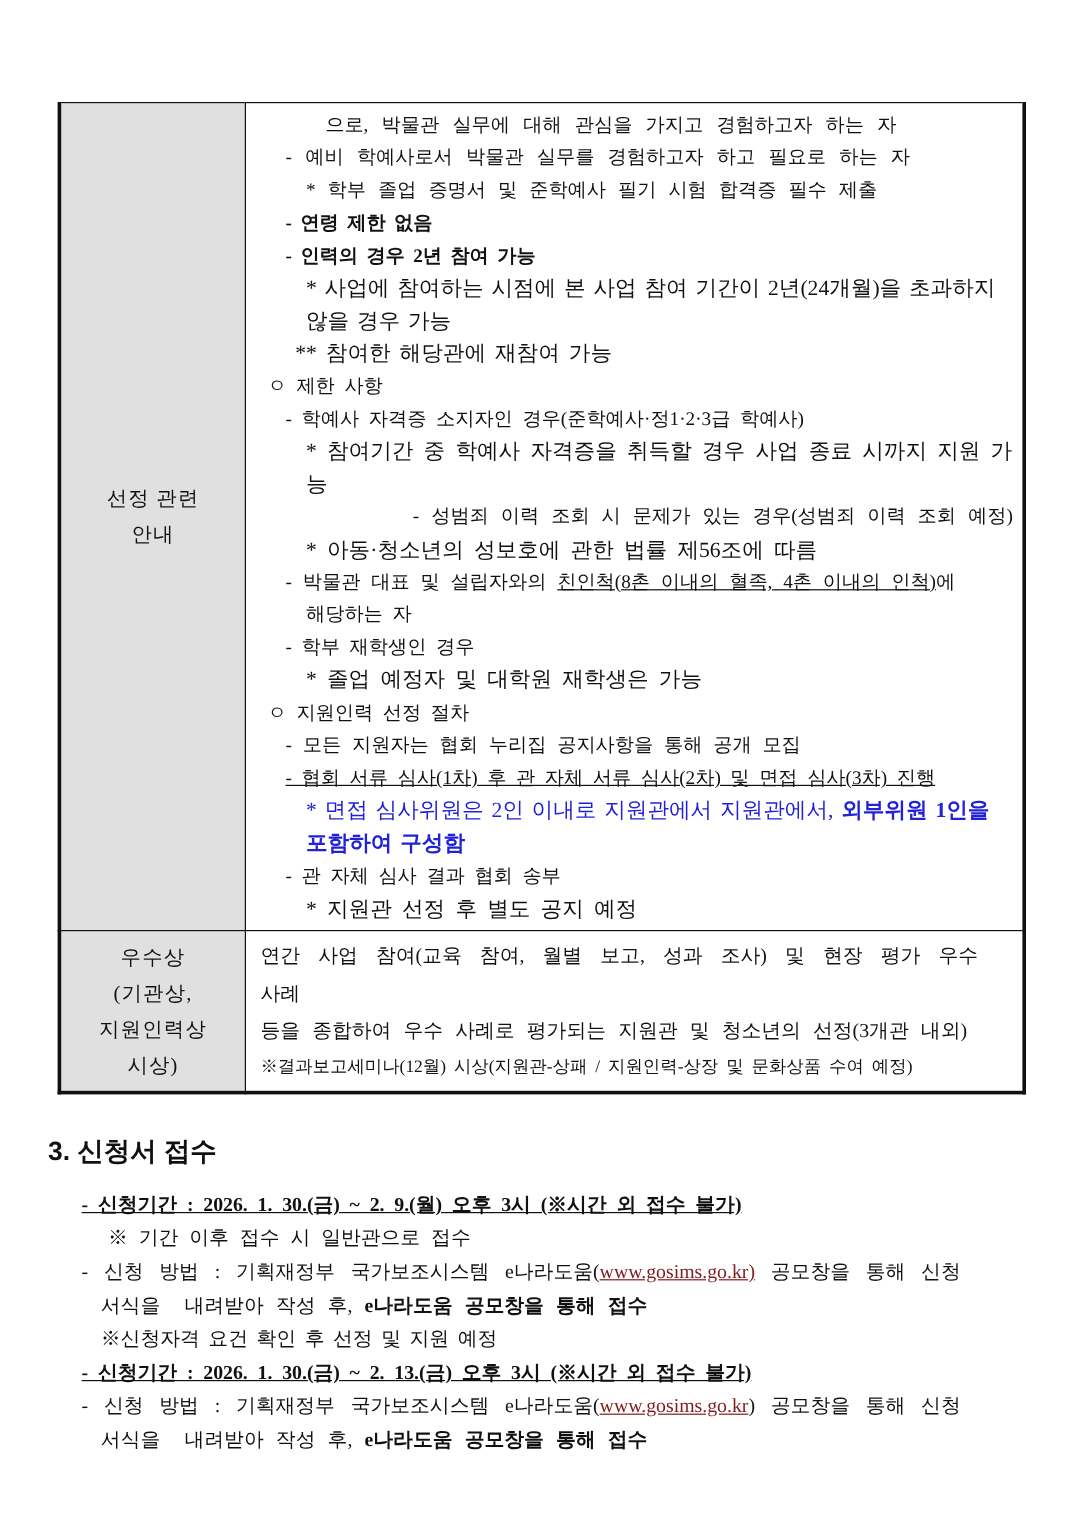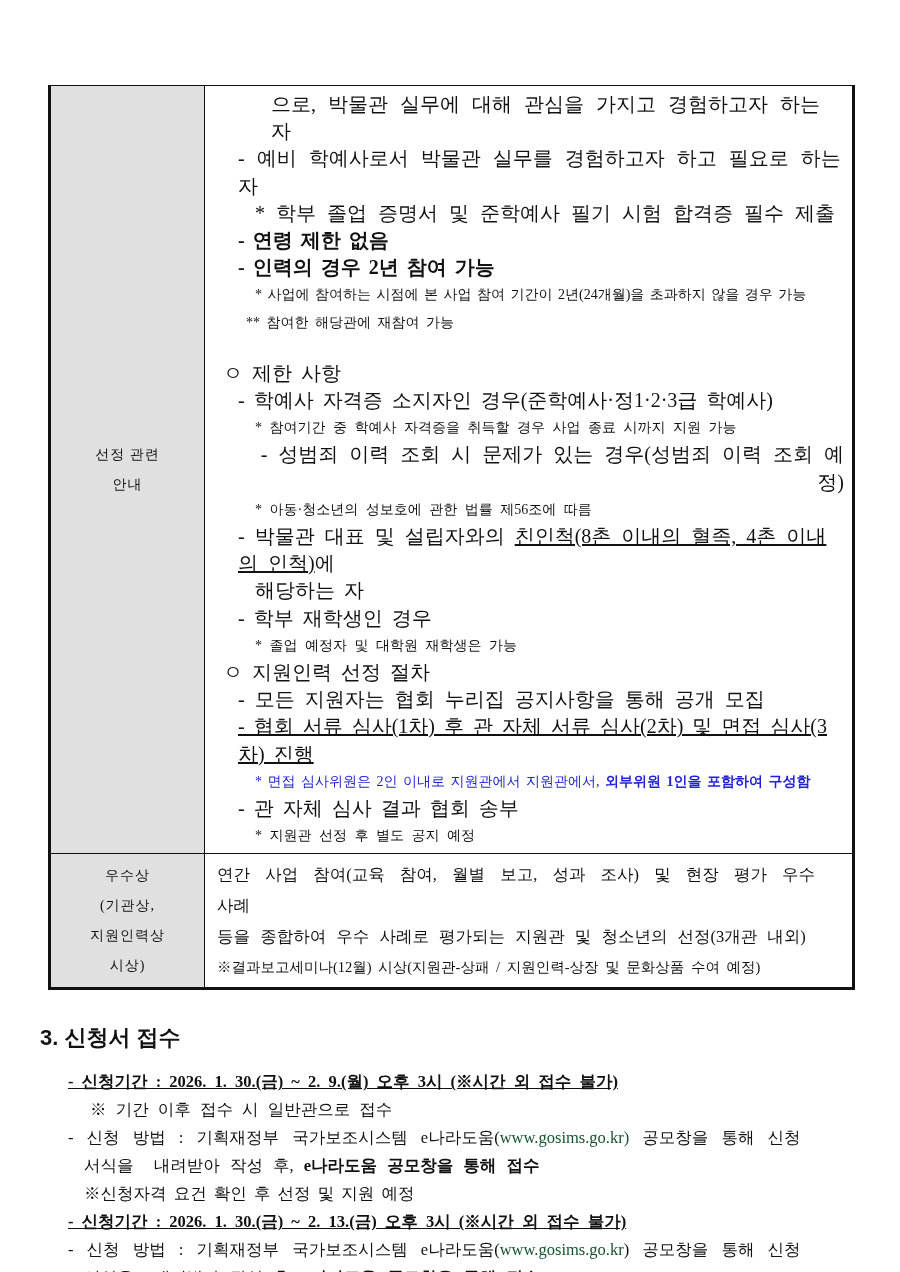--- a/index.html
+++ b/index.html
@@ -20,57 +20,57 @@
     border-right:3px solid #111;
     border-bottom:3px solid #111;
     border-top:1px solid #111;
   }
   th.hd{
     width:145px;
     background:#e0e0e0;
     border-right:1px solid #111;
     border-bottom:1px solid #111;
     font-weight:normal;
-    font-size:14px;
+    font-size:17px;
     line-height:30px;
     vertical-align:middle;
     text-align:center;
     letter-spacing:1px;
     padding:0 4px;
     margin-top:16px;
   }
   td.bd{
     border-bottom:1px solid #111;
     vertical-align:top;
     padding:5px 8px 4px 10px;
   }
   tr.r1 td{height:596px;}
   tr.r2 td{height:104px;vertical-align:middle;}
   .line{white-space:pre-wrap;}
-  .sz-n{font-size:20px;line-height:27.2px;}
-  .sz-s{font-size:14px;line-height:27.2px;}
+  .sz-n{font-size:16px;line-height:27.2px;}
+  .sz-s{font-size:18px;line-height:27.2px;}
   tr.r2 .sz-n{font-size:16.5px;line-height:31px;}
   tr.r2 .sz-s{font-size:14.5px;line-height:31px;}
   
   .iv-c3{padding-left:56px;}
   .iv-o{padding-left:8px;}
   .iv-d{padding-left:23px;}
   .iv-dc{padding-left:40px;}
   .iv-s{padding-left:40px;}
   .iv-s2{padding-left:31px;}
   .iv-ga{padding-left:28px;}
   .iv-note{padding-left:50px;}
   .iv-note2{padding-left:44px;}
   .iv-cont{padding-left:44px;}
   .iv-none{padding-left:2px;}
   
   .sg-b{font-weight:bold;}
   .sg-u{text-decoration:underline;}
   .sg-blue{color:#2121d8;}
-  .sg-link{color:#14532d;cursor:pointer;}
+  .sg-link{color:#7f1d1d;text-decoration:underline;cursor:pointer;}
   
   .sec-title{
     font-family:"Liberation Sans","DejaVu Sans",sans-serif;
     font-weight:bold;
     font-size:22px;
     margin:33px 0 15px 40px;
     color:#111;
   }
   .sec-body{margin-left:40px;margin-right:44px;}
   .sec-body .line{font-size:16.5px;line-height:28px;}
@@ -88,21 +88,21 @@
             <div>안내</div>
           </th>
       <td class="bd">
             <div class="line sz-n iv-c3" style="word-spacing: 7px;"><span class="">으로, 박물관 실무에 대해 관심을 가지고 경험하고자 하는 자</span></div>
             <div class="line sz-n iv-d" style="word-spacing: 7px;"><span class="">- 예비 학예사로서 박물관 실무를 경험하고자 하고 필요로 하는 자</span></div>
             <div class="line sz-n iv-s" style="word-spacing: 6px;"><span class="">* 학부 졸업 증명서 및 준학예사 필기 시험 합격증 필수 제출</span></div>
             <div class="line sz-n iv-d" style="word-spacing: 3px;"><span class="sg-b">- 연령 제한 없음</span></div>
             <div class="line sz-n iv-d" style="word-spacing: 3px;"><span class="sg-b">- 인력의 경우 2년 참여 가능</span></div>
             <div class="line sz-s iv-s" style="word-spacing: 2px;"><span class="">* 사업에 참여하는 시점에 본 사업 참여 기간이 2년(24개월)을 초과하지 않을 경우 가능</span></div>
             <div class="line sz-s iv-s2" style="word-spacing: 3px;"><span class="">** 참여한 해당관에 재참여 가능</span></div>
-            <div class="line sz-n iv-o" style="word-spacing: 4px; margin-top: 24px;"><span class="">ㅇ 제한 사항</span></div>
+            <div class="line sz-n iv-o" style="word-spacing: 4px;"><span class="">ㅇ 제한 사항</span></div>
             <div class="line sz-n iv-d" style="word-spacing: 4px;"><span class="">- 학예사 자격증 소지자인 경우(준학예사·정1·2·3급 학예사)</span></div>
             <div class="line sz-s iv-s" style="word-spacing: 4px;"><span class="">* 참여기간 중 학예사 자격증을 취득할 경우 사업 종료 시까지 지원 가능</span></div>
             <div class="line sz-n iv-d" style="word-spacing: 6px; text-align: right;"><span class="">- 성범죄 이력 조회 시 문제가 있는 경우(성범죄 이력 조회 예정)</span></div>
             <div class="line sz-s iv-s" style="word-spacing: 4px;"><span class="">* 아동·청소년의 성보호에 관한 법률 제56조에 따름</span></div>
             <div class="line sz-n iv-d" style="word-spacing: 5px;"><span class="">- 박물관 대표 및 설립자와의 </span><span class="sg-u">친인척(8촌 이내의 혈족, 4촌 이내의 인척)</span><span class="">에</span></div>
             <div class="line sz-n iv-dc" style="word-spacing: 4px;"><span class="">해당하는 자</span></div>
             <div class="line sz-n iv-d" style="word-spacing: 4px;"><span class="">- 학부 재학생인 경우</span></div>
             <div class="line sz-s iv-s" style="word-spacing: 4px;"><span class="">* 졸업 예정자 및 대학원 재학생은 가능</span></div>
             <div class="line sz-n iv-o" style="word-spacing: 4px;"><span class="">ㅇ 지원인력 선정 절차</span></div>
             <div class="line sz-n iv-d" style="word-spacing: 5px;"><span class="">- 모든 지원자는 협회 누리집 공지사항을 통해 공개 모집</span></div>

